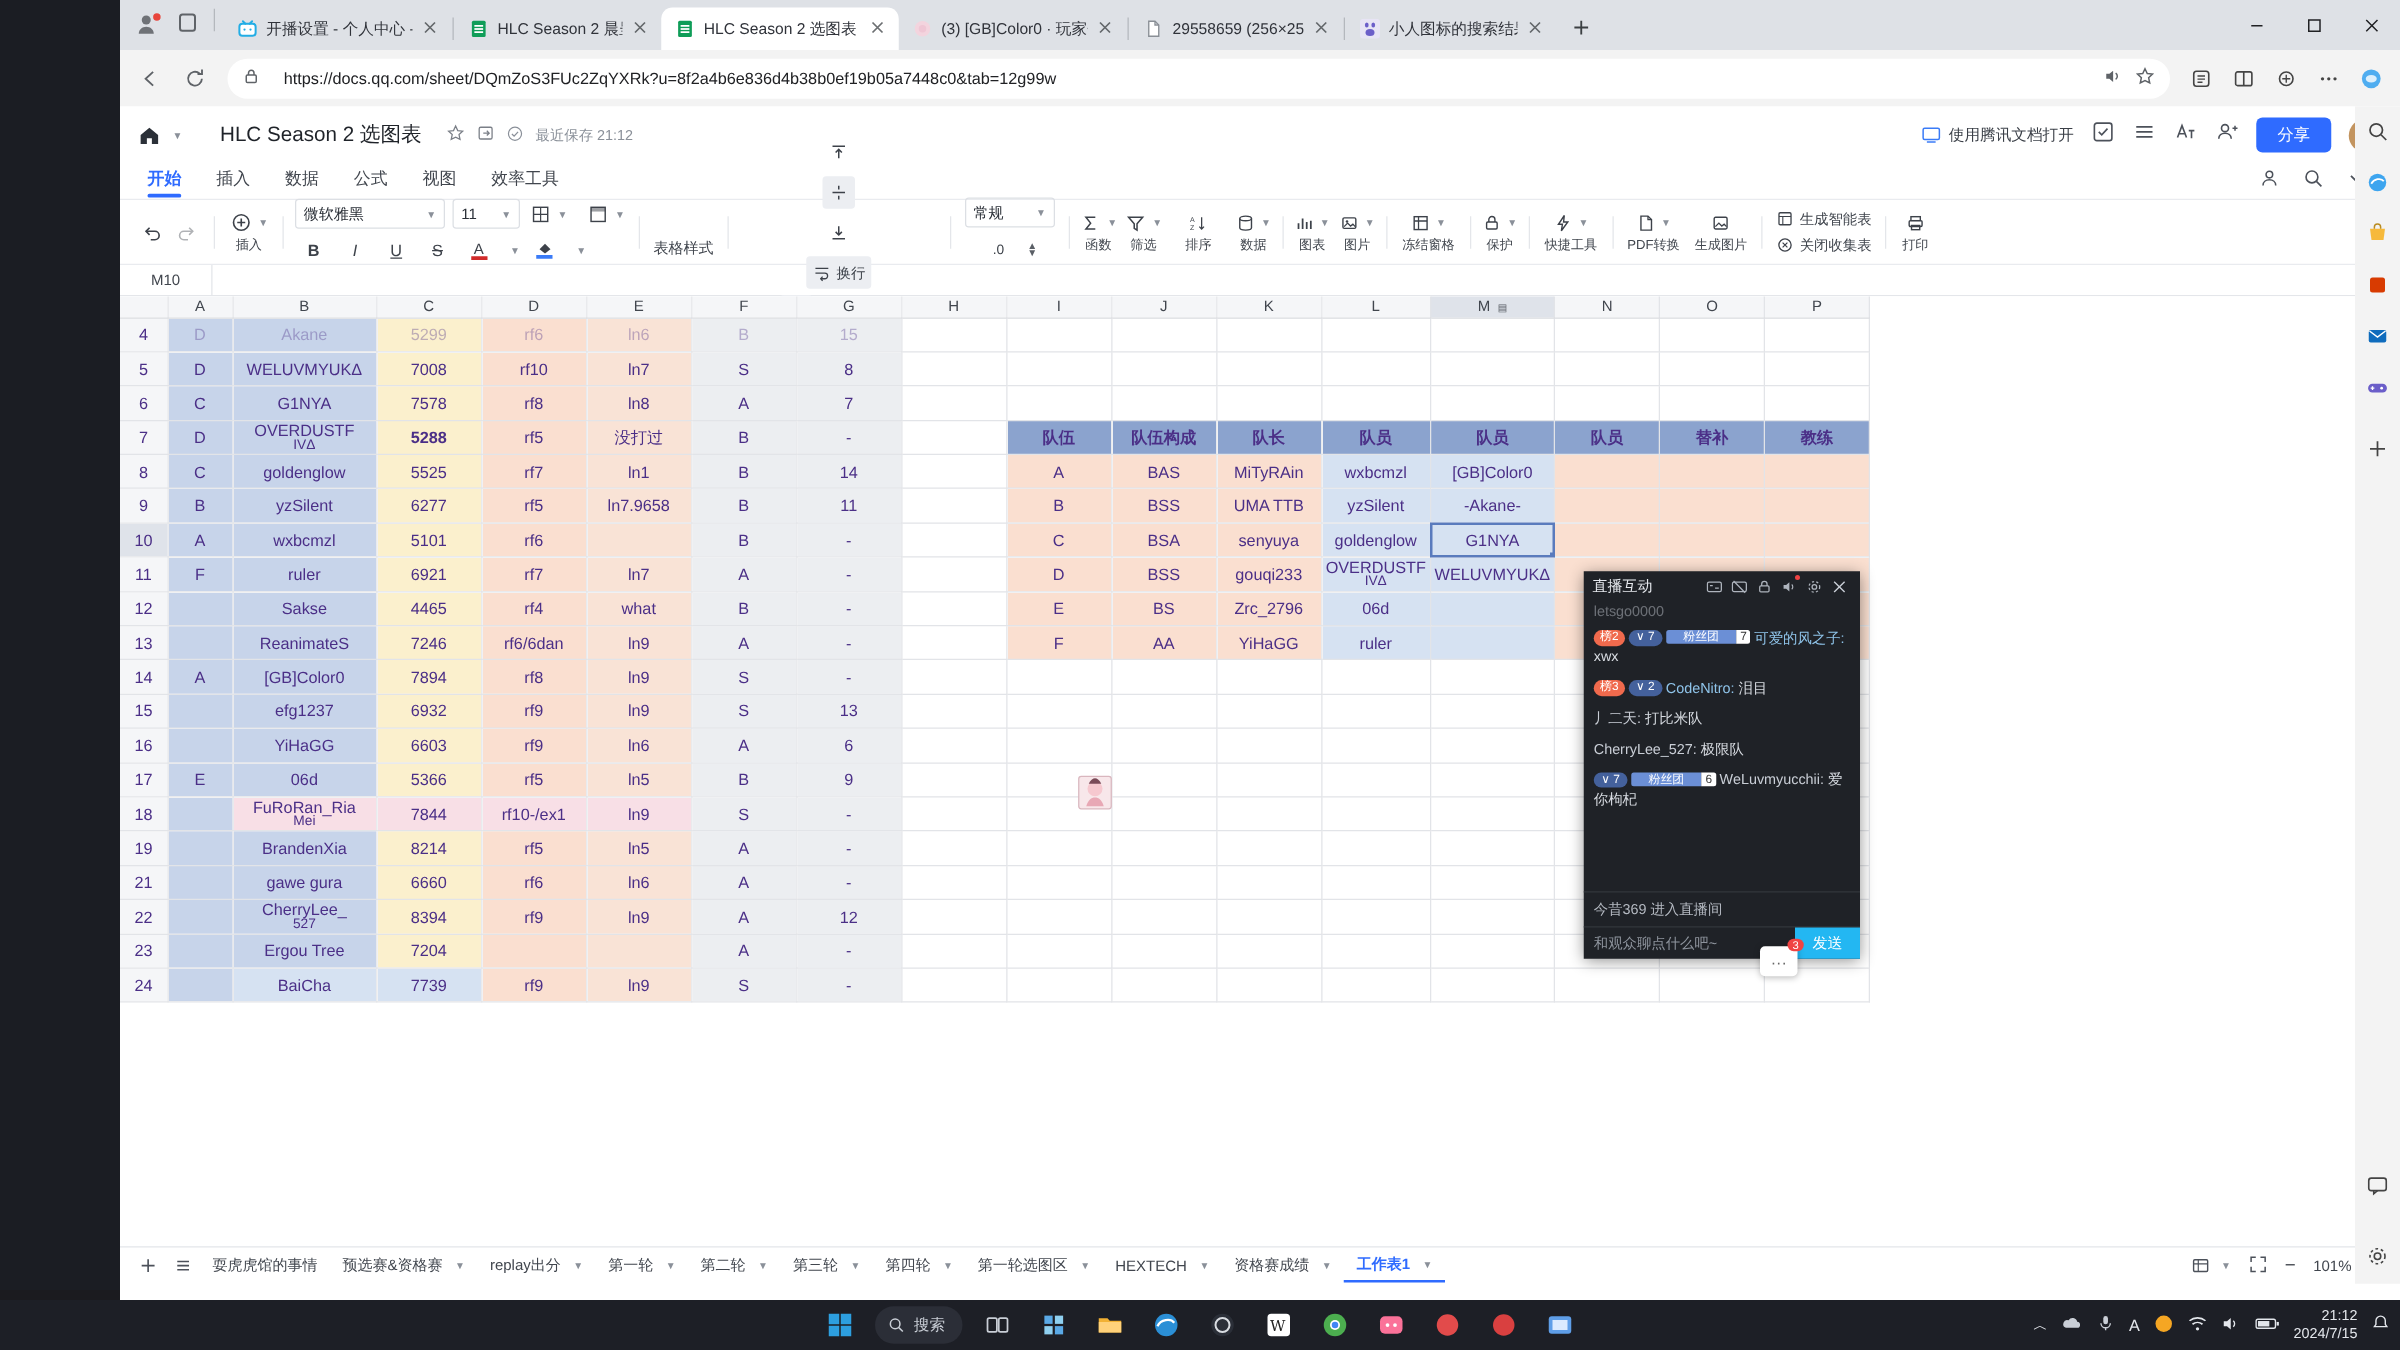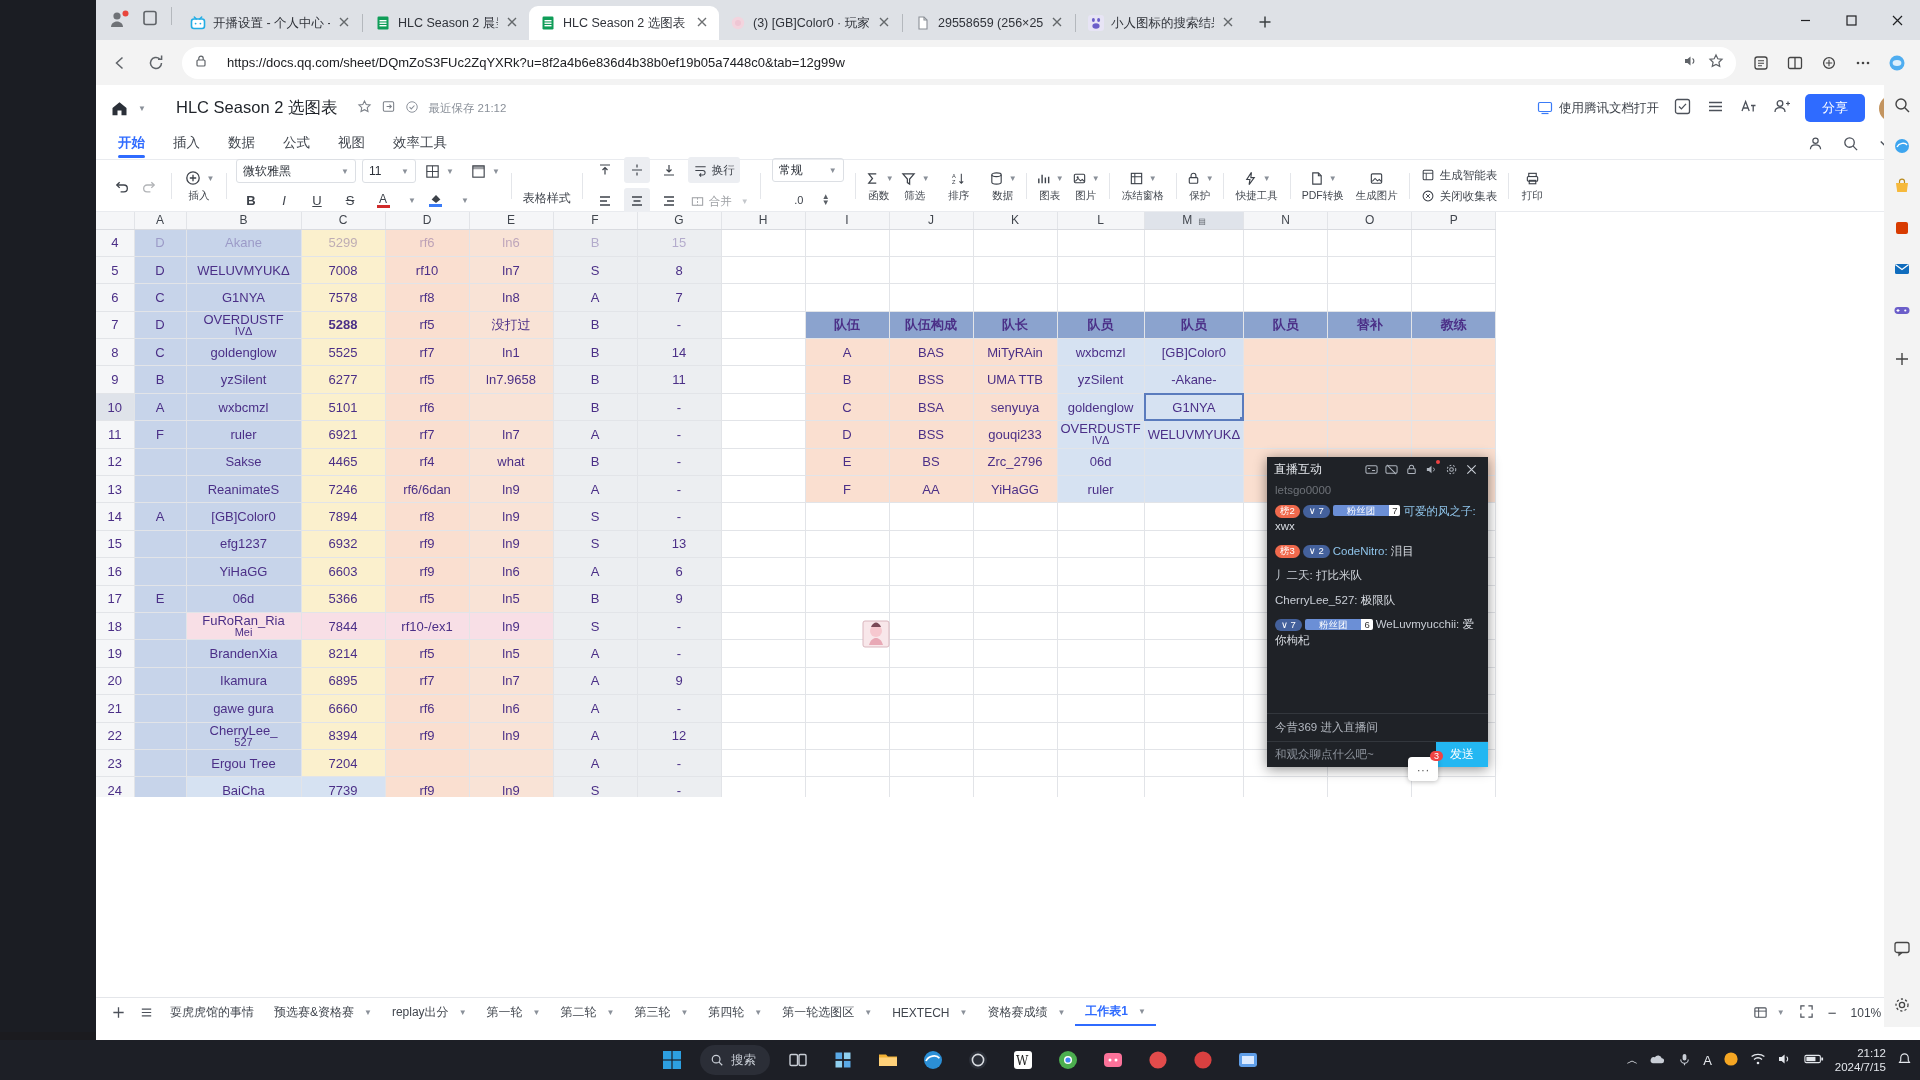--- a/index.html
+++ b/index.html
@@ -564,21 +564,21 @@
       </div>
 
       <div class="tsep"></div>
       <div style="display:flex;flex-direction:column;align-items:center;gap:7px;padding:0 6px;">
         <div style="height:18px"></div>
         <span style="font-size:12px;color:#41464e">表格样式</span>
       </div>
       <div class="tsep"></div>
 
       <div style="display:flex;flex-direction:column;gap:5px;padding:0 4px;">
-        <div style="display:flex;gap:6px;align-items:center;">
+        <div style="display:flex;gap:6px;align-items:center;flex-direction:column;">
           <span class="tbtn">
               <svg width="16" height="16" viewBox="0 0 16 16">
                 <path d="M3 3h10M8 5.5v7M5.5 8L8 5.5 10.5 8" fill="none" stroke="#3d424a" stroke-width="1.2"></path>
               </svg>
             </span>
           <span class="tbtn sel">
               <svg width="16" height="16" viewBox="0 0 16 16">
                 <path d="M3 8h10M8 2.5v3M8 13.5v-3" fill="none" stroke="#3d424a" stroke-width="1.2"></path>
               </svg>
             </span>
@@ -771,20 +771,24 @@
             <svg width="15" height="15" viewBox="0 0 16 16">
               <rect x="4" y="2.5" width="8" height="3.4" fill="none" stroke="#3d424a" stroke-width="1.2"></rect>
               <rect x="2.5" y="5.9" width="11" height="5" rx="1" fill="none" stroke="#3d424a" stroke-width="1.2"></rect>
               <rect x="4.5" y="10" width="7" height="3.6" fill="none" stroke="#3d424a" stroke-width="1.2"></rect>
             </svg>
           </span>
         <span class="lbl">打印</span>
       </div>
     </div>
 
+    <div class="namebox-row">
+      <div class="namebox">M10</div>
+      <div class="fx"></div>
+    </div>
 
     <div class="grid-wrap" style="height:585px">
       <table class="grid">
         <colgroup>
           <col style="width:38px">
             <col style="width:52px">
             <col style="width:115px">
             <col style="width:84px">
           <col style="width:84px">
             <col style="width:84px">
@@ -1120,39 +1124,20 @@
               <td></td>
               <td></td>
               <td></td>
               <td></td>
               <td></td>
               <td></td>
               <td></td>
               <td></td>
             </tr>
             <tr>
-              <td class="rowhdr">20</td>
-              <td class="c-blue"></td>
-              <td class="c-blue">Ikamura</td>
-              <td class="c-yellow">6895</td>
-              <td class="c-peach">rf7</td>
-              <td class="c-peach2">ln7</td>
-              <td class="c-grey">A</td>
-              <td class="c-grey">9</td>
-              <td></td>
-              <td></td>
-              <td></td>
-              <td></td>
-              <td></td>
-              <td></td>
-              <td></td>
-              <td></td>
-              <td></td>
-            </tr>
-            <tr>
               <td class="rowhdr">21</td>
               <td class="c-blue"></td>
               <td class="c-blue">gawe gura</td>
               <td class="c-yellow">6660</td>
               <td class="c-peach">rf6</td>
               <td class="c-peach2">ln6</td>
               <td class="c-grey">A</td>
               <td class="c-grey">-</td>
               <td></td>
               <td></td>

